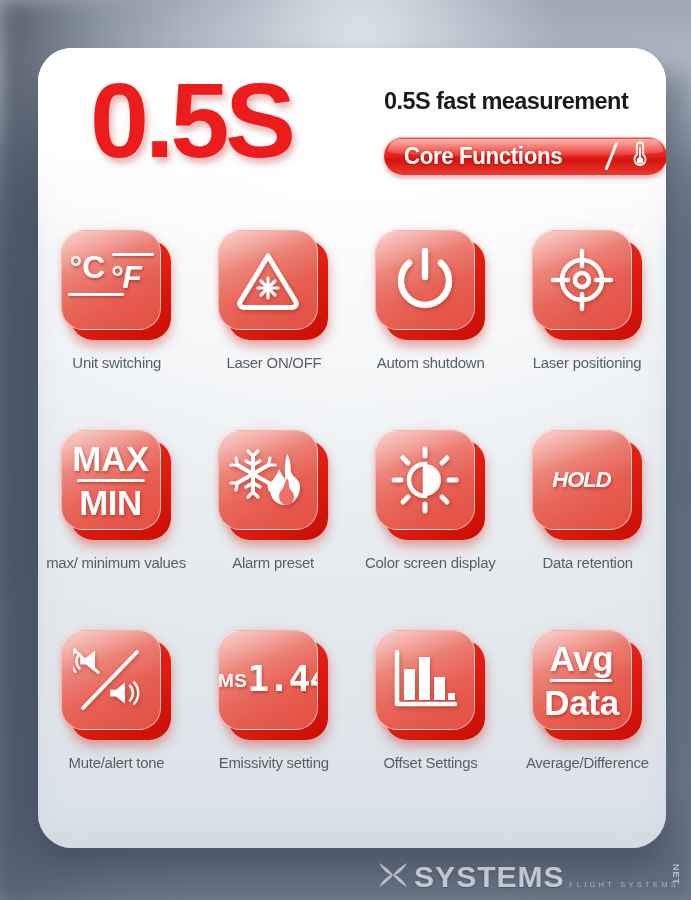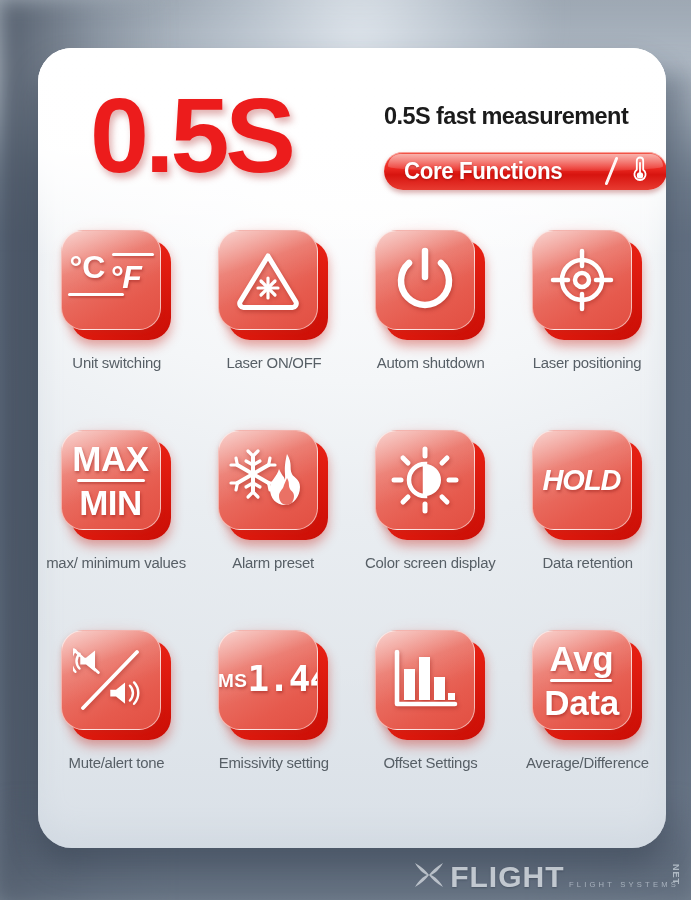--- a/index.html
+++ b/index.html
@@ -45,21 +45,21 @@
     overflow:hidden;
   }
   .card-gloss{position:absolute;left:0;top:0;width:100%;height:210px;
     background:linear-gradient(180deg,rgba(255,255,255,1) 0%,rgba(255,255,255,.96) 48%,rgba(255,255,255,0) 100%);
     pointer-events:none;}
   .card-bottom-shade{position:absolute;left:0;bottom:0;width:100%;height:170px;
     background:linear-gradient(180deg,rgba(210,219,228,0) 0%,rgba(206,215,225,.45) 100%);
     pointer-events:none;}
 
   
-  .header{position:absolute;left:0;top:16px;width:100%;height:160px;}
+  .header{position:absolute;left:0;top:1px;width:100%;height:160px;}
   .big-number{
     position:absolute;left:52px;top:18px;
     font-size:106px;line-height:106px;font-weight:bold;
     color:#ec1c1c;letter-spacing:-4px;
     text-shadow:3px 5px 7px rgba(180,60,60,.40), 0 1px 0 rgba(255,255,255,.5);
     font-family:"Liberation Sans", sans-serif;
   }
   .head-right{position:absolute;left:346px;top:38px;width:300px;}
   .tagline{
     font-size:24.5px;font-weight:bold;color:#1b1b1b;letter-spacing:-.6px;
@@ -125,21 +125,21 @@
   .frac{display:flex;flex-direction:column;align-items:center;justify-content:center;}
   .frac .top{font-weight:bold;}
   .frac .rule{height:3px;background:#fff;border-radius:2px;margin:3px 0;
     box-shadow:1px 2px 2px rgba(150,30,25,.4);}
   .frac .bot{font-weight:bold;}
 
   .maxmin .top,.maxmin .bot{font-size:35px;letter-spacing:-.5px;}
   .maxmin .rule{width:68px;}
   .avgdiff .top,.avgdiff .bot{font-size:35px;letter-spacing:-.3px;}
   .avgdiff .rule{width:62px;}
-  .hold{font-size:29px;font-weight:bold;font-style:italic;letter-spacing:-1px;}
+  .hold{font-size:22px;font-weight:bold;font-style:italic;letter-spacing:-1px;}
 
   .ems{display:flex;flex-direction:row;align-items:center;justify-content:flex-end;}
   .ems .ems-lbl{font-size:19px;font-weight:bold;letter-spacing:.5px;}
   .ems .ems-val{font-size:36px;font-weight:bold;letter-spacing:-1px;
     font-family:"DejaVu Sans Mono", monospace;margin-top:-2px;}
 
   
   .cf{position:relative;width:86px;height:66px;}
   .cf .c-part{position:absolute;left:2px;top:2px;font-size:32px;font-weight:bold;color:#fff;
     text-shadow:1px 2px 3px rgba(150,30,25,.5);}
@@ -452,19 +452,19 @@
 
   <div class="watermark">
     <span class="wm-x">
       <svg width="34" height="30" viewBox="0 0 34 30">
         <path d="M3 3 C10 7 14 11 17 15 C20 11 24 7 31 3 C27 10 23 13 19 15
                  C23 17 27 20 31 27 C24 23 20 19 17 15 C14 19 10 23 3 27
                  C7 20 11 17 15 15 C11 13 7 10 3 3 z" fill="#e8edf1" opacity=".92"></path>
       </svg>
     </span>
     <span class="wm-txt">
-      <span class="wm-main">FLIGHT</span>
+      <span class="wm-main">SYSTEMS</span>
       <span class="wm-net">NET</span>
       <span class="wm-sub">FLIGHT SYSTEMS</span>
     </span>
   </div>
 
 </div>
 
 </body></html>

